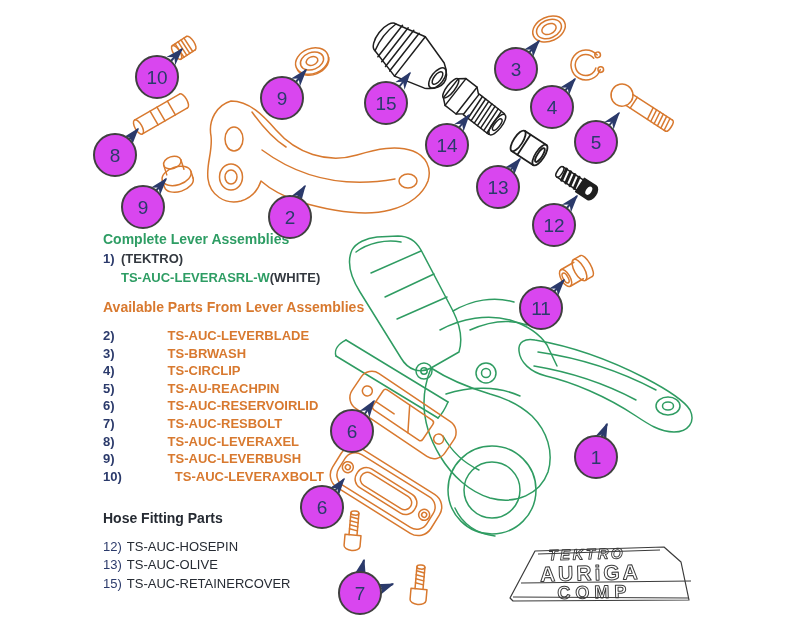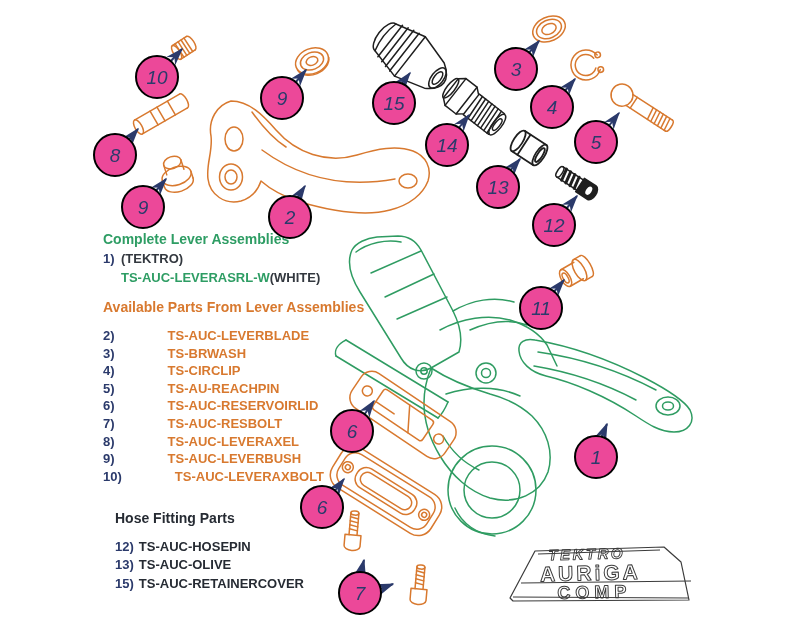--- a/index.html
+++ b/index.html
@@ -1,29 +1,29 @@
 <!DOCTYPE html>
 <html><head>
 <meta charset="utf-8">
 <style>
   html,body{margin:0;padding:0;background:#ffffff;}
   .stage{position:relative;width:800px;height:617px;background:#ffffff;overflow:hidden;
          font-family:"Liberation Sans",sans-serif;}
   .art{position:absolute;left:0;top:0;z-index:1;}
-  .callout{position:absolute;z-index:3;width:40px;height:40px;border:2px solid #000000;
-           border-radius:50%;background:#ec4899;display:flex;align-items:center;justify-content:center;
-           color:#2b3a6b;font-size:19px;line-height:1;font-style:italic;}
+  .callout{position:absolute;z-index:3;width:40px;height:40px;border:2px solid #404040;
+           border-radius:50%;background:#d946ef;display:flex;align-items:center;justify-content:center;
+           color:#2b3a6b;font-size:19px;line-height:1;}
   .textblock{position:absolute;z-index:2;}
   .heading{font-size:14px;font-weight:700;margin:0 0 4px 0;}
   .h-green{color:#2e9d64;}
   .h-orange{color:#d8792f;}
   .h-ink{color:#262b33;}
   .prow{display:flex;align-items:baseline;height:17.6px;font-size:13px;font-weight:700;white-space:nowrap;}
   .crow{display:flex;align-items:baseline;height:18.5px;font-size:13px;font-weight:700;white-space:nowrap;}
-  .hrow{display:flex;align-items:baseline;height:18.3px;font-size:13px;font-weight:700;white-space:nowrap;text-align:right;}
+  .hrow{display:flex;align-items:baseline;height:18.3px;font-size:13px;font-weight:400;white-space:nowrap;text-align:right;}
   .pnum{color:#2b3a6b;margin-right:5px;}
   .cnum{color:#2b3a6b;display:inline-block;min-width:14px;margin-right:4px;}
   .ccode{color:#2e9d64;display:inline-block;min-width:140px;}
   .cvar{color:#33383f;}
   .orange-t{color:#d8792f;margin-left:48px;}
   .ink-t{color:#262b33;}
   .gap8{height:9px;}
 </style>
 </head>
 <body>
@@ -257,21 +257,21 @@
     </div>
   <div class="callout" style="left:93px;top:133px;">
       <span>8</span>
     </div>
   <div class="callout" style="left:121px;top:185px;">
       <span>9</span>
     </div>
   <div class="callout" style="left:268px;top:195px;">
       <span>2</span>
     </div>
-  <div class="callout" style="left:372px;top:81px;">
+  <div class="callout" style="left:364px;top:81px;">
       <span>15</span>
     </div>
   <div class="callout" style="left:425px;top:123px;">
       <span>14</span>
     </div>
   <div class="callout" style="left:494px;top:47px;">
       <span>3</span>
     </div>
   <div class="callout" style="left:530px;top:85px;">
       <span>4</span>
@@ -348,21 +348,21 @@
     <div class="prow">
         <span class="pnum">9)</span>
         <span class="orange-t">TS-AUC-LEVERBUSH</span>
       </div>
     <div class="prow">
         <span class="pnum">10)</span>
         <span class="orange-t">TS-AUC-LEVERAXBOLT</span>
       </div>
   </div>
 
-  <div class="textblock" style="left:103px;top:510px;margin-left:12px;">
+  <div class="textblock" style="left:103px;top:510px;">
     <div class="heading h-ink">Hose Fitting Parts</div>
     <div class="gap8"></div>
     <div class="hrow">
         <span class="pnum">12)</span>
         <span class="ink-t">TS-AUC-HOSEPIN</span>
       </div>
     <div class="hrow">
         <span class="pnum">13)</span>
         <span class="ink-t">TS-AUC-OLIVE</span>
       </div>

